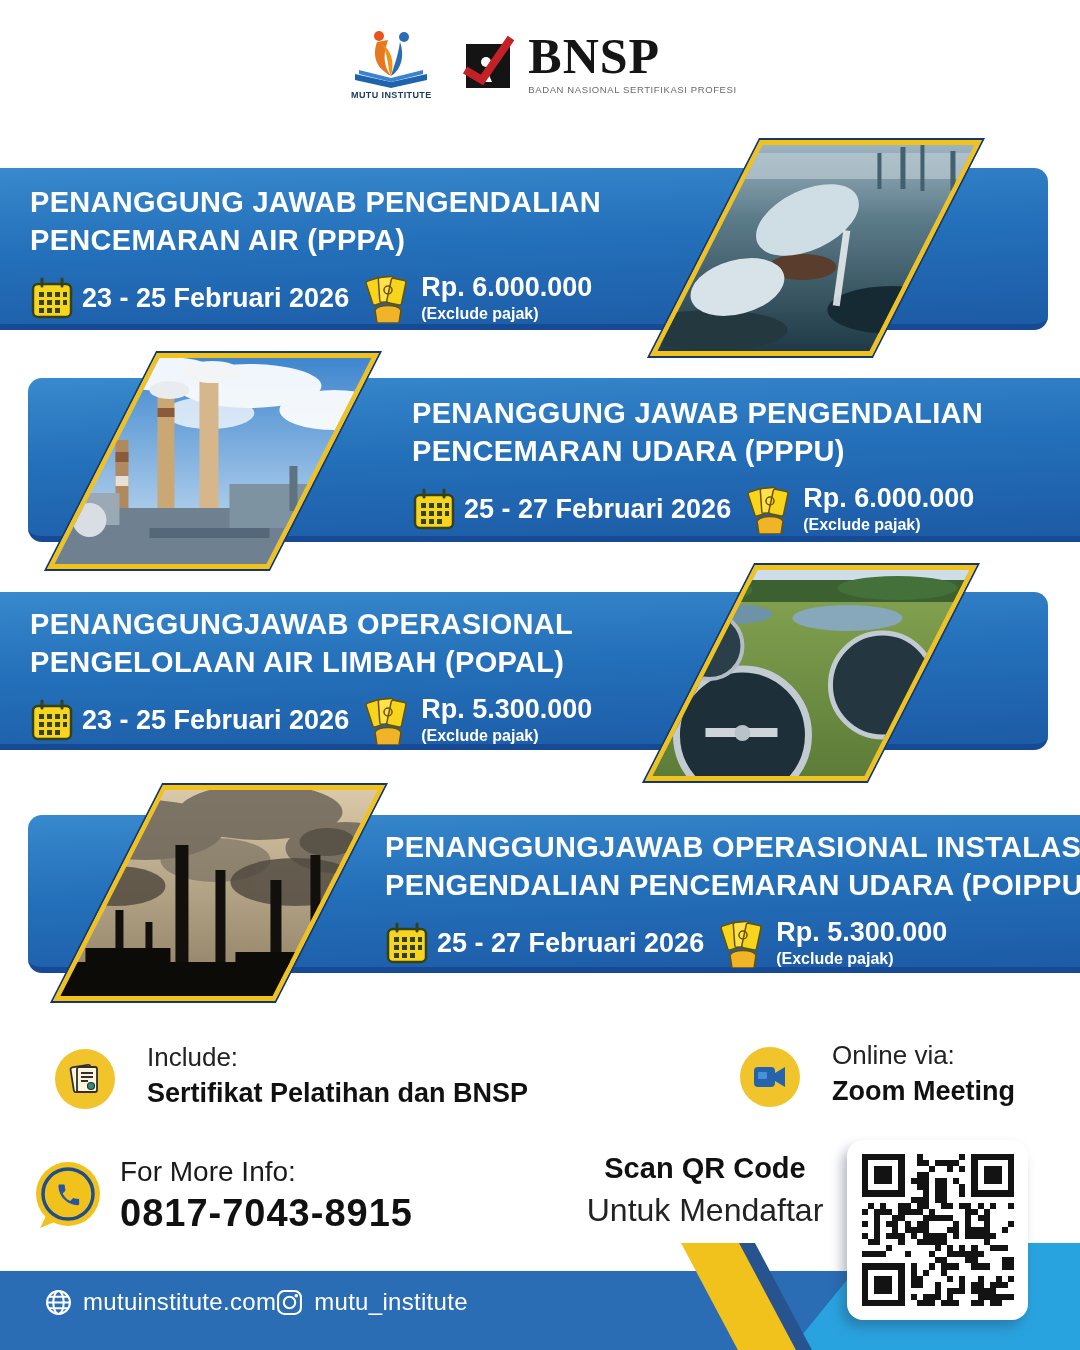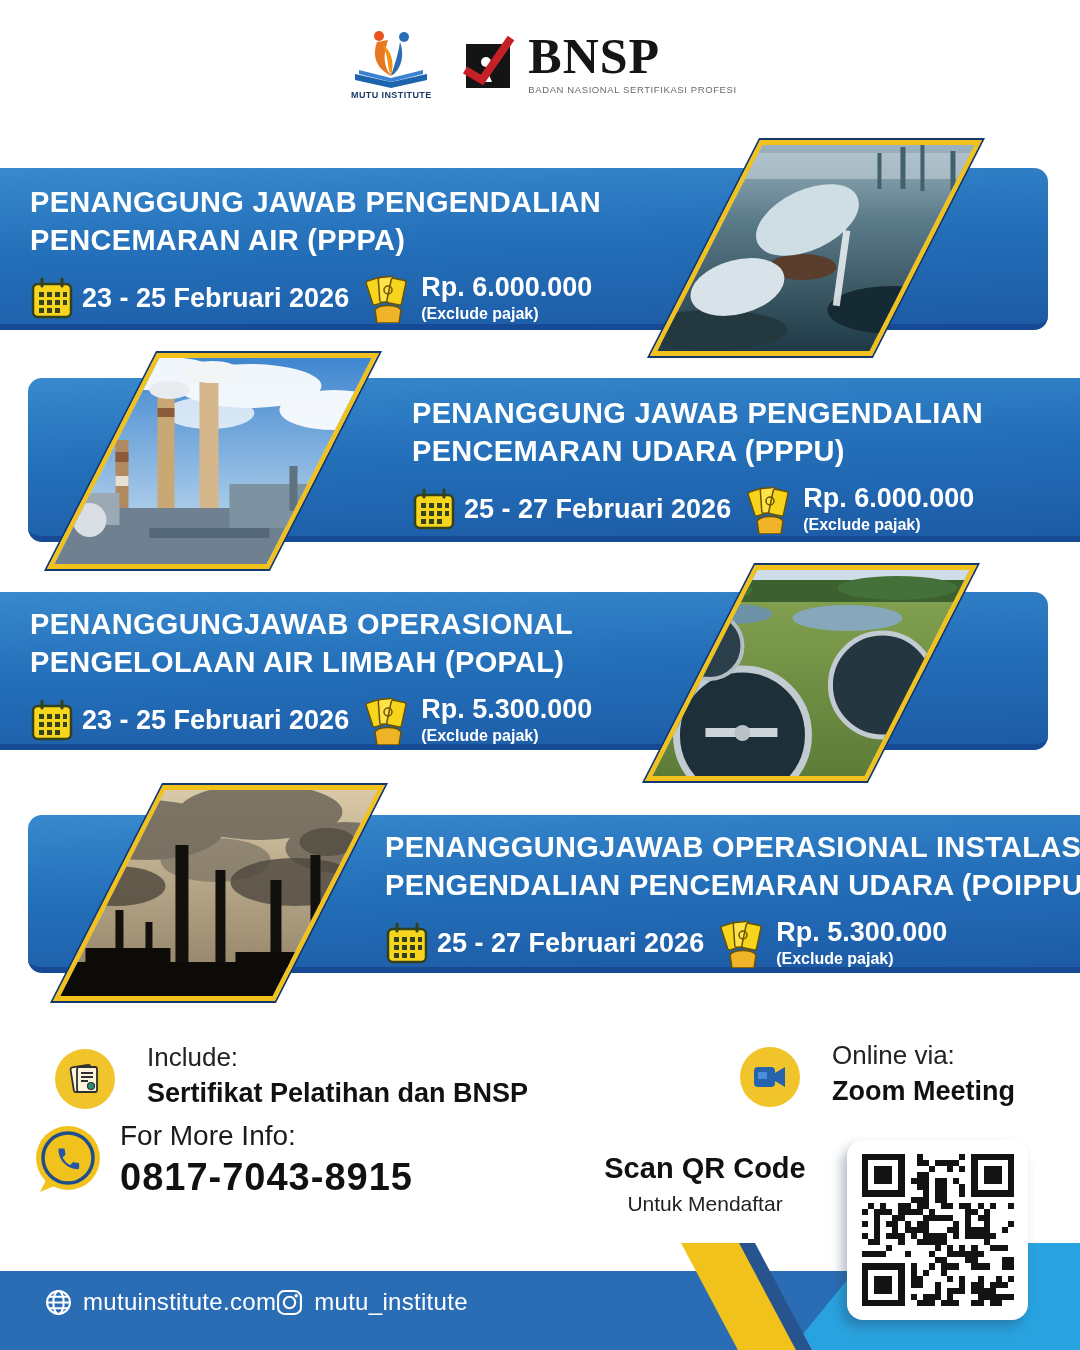--- a/index.html
+++ b/index.html
@@ -45,27 +45,27 @@
 
   
   .info-block{position:absolute;display:flex;align-items:flex-end;gap:32px;z-index:3;}
   .include-block{left:55px;top:1042px;}
   .online-block{left:740px;top:1040px;}
   .icon-circle{width:60px;height:60px;border-radius:50%;background:#f0c42a;display:flex;
                align-items:center;justify-content:center;flex:none;}
   .info-label{font-size:26px;color:#222;line-height:1.2;}
   .info-value{font-size:27px;font-weight:bold;color:#111;margin-top:5px;white-space:nowrap;}
 
-  .phone-block{left:30px;top:1120px;display:flex;align-items:center;gap:14px;position:absolute;z-index:3;}
+  .phone-block{left:30px;top:1156px;display:flex;align-items:center;gap:14px;position:absolute;z-index:3;}
   .phone-label{font-size:28px;color:#1a1a1a;}
   .phone-number{font-size:38px;font-weight:bold;color:#111;letter-spacing:1px;margin-top:4px;white-space:nowrap;}
 
   .scan-block{position:absolute;left:575px;top:1152px;width:260px;text-align:center;z-index:3;}
   .scan-line1{font-size:29px;font-weight:bold;color:#111;}
-  .scan-line2{font-size:21px;color:#222;margin-top:7px;}
+  .scan-line2{font-size:32px;color:#222;margin-top:7px;}
 
   .qr-card{position:absolute;left:847px;top:1140px;width:181px;height:180px;background:#fff;
            border-radius:16px;box-shadow:-5px 7px 12px rgba(40,60,90,.35);display:flex;
            align-items:center;justify-content:center;z-index:6;}
 
   
   .footer-bar{position:absolute;left:0;top:1271px;width:1080px;height:79px;background:#2a6db4;z-index:2;}
   .lightblue-block{position:absolute;left:770px;top:1243px;width:310px;height:107px;background:#29a3df;
                    clip-path:polygon(107px 0,310px 0,310px 107px,20px 107px);z-index:3;}
   .stripe-dark{position:absolute;left:699px;top:1243px;width:56px;height:107px;background:#27548f;

